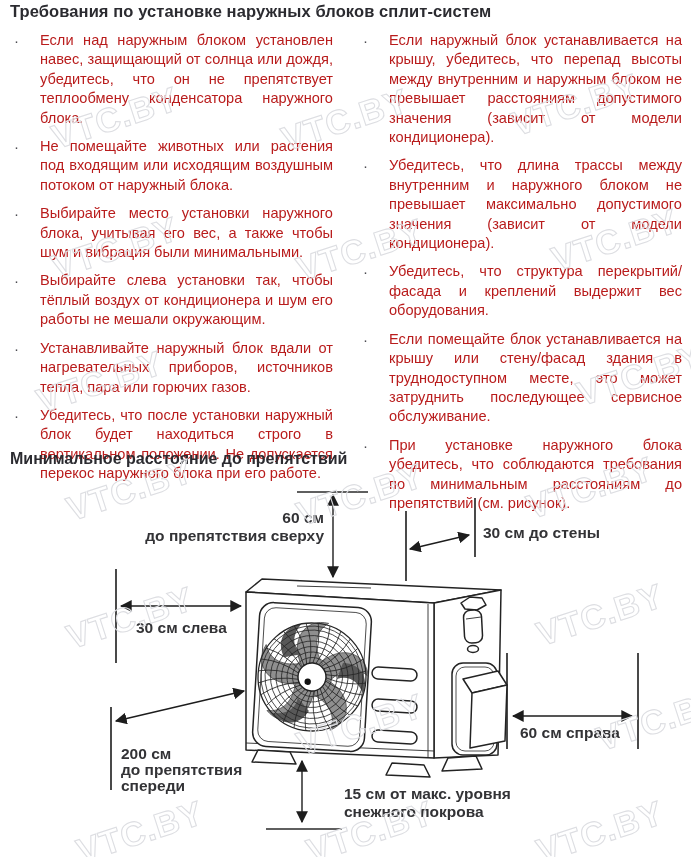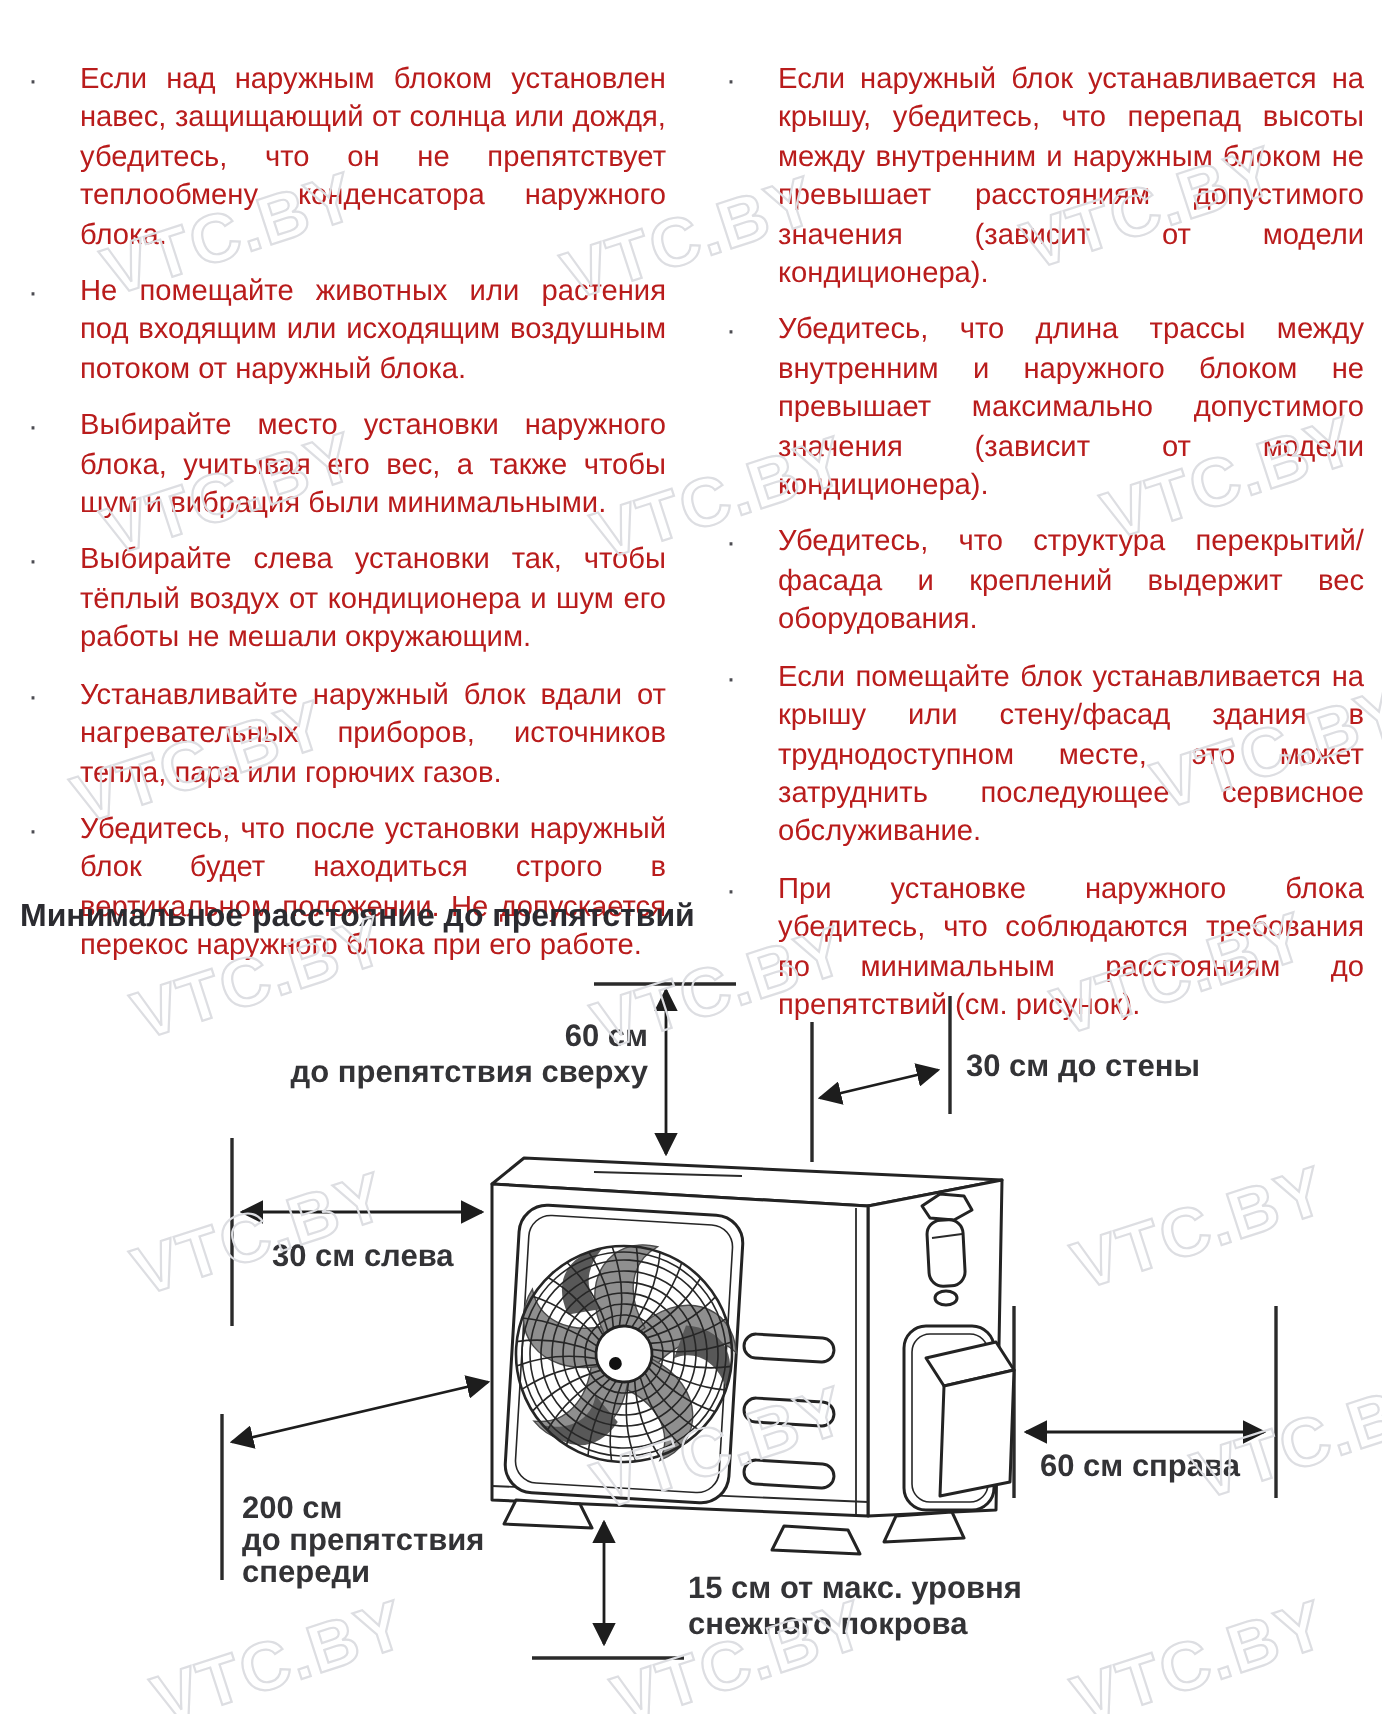--- a/index.html
+++ b/index.html
@@ -60,20 +60,21 @@
       <span class="wm" style="left: 590px; top: 488px;">VTC.BY</span>
       <span class="wm" style="left: 130px; top: 618px;">VTC.BY</span>
       <span class="wm" style="left: 600px; top: 615px;">VTC.BY</span>
       <span class="wm" style="left: 360px; top: 725px;">VTC.BY</span>
       <span class="wm" style="left: 660px; top: 720px;">VTC.BY</span>
       <span class="wm" style="left: 140px; top: 832px;">VTC.BY</span>
       <span class="wm" style="left: 370px; top: 832px;">VTC.BY</span>
       <span class="wm" style="left: 600px; top: 832px;">VTC.BY</span>
     </div>
 
+  <h1 class="title">Требования по установке наружных блоков сплит-систем</h1>
 
   <div class="columns">
     <div class="col">
       <div class="item">
         <span class="marker">·</span>
         <p>Если над наружным блоком установлен навес, защищающий от солнца или дождя, убедитесь, что он не препятствует теплообмену конденсатора наружного блока.</p>
       </div>
       <div class="item">
         <span class="marker">·</span>
         <p>Не помещайте животных или растения под входящим или исходящим воздушным потоком от наружный блока.</p>

